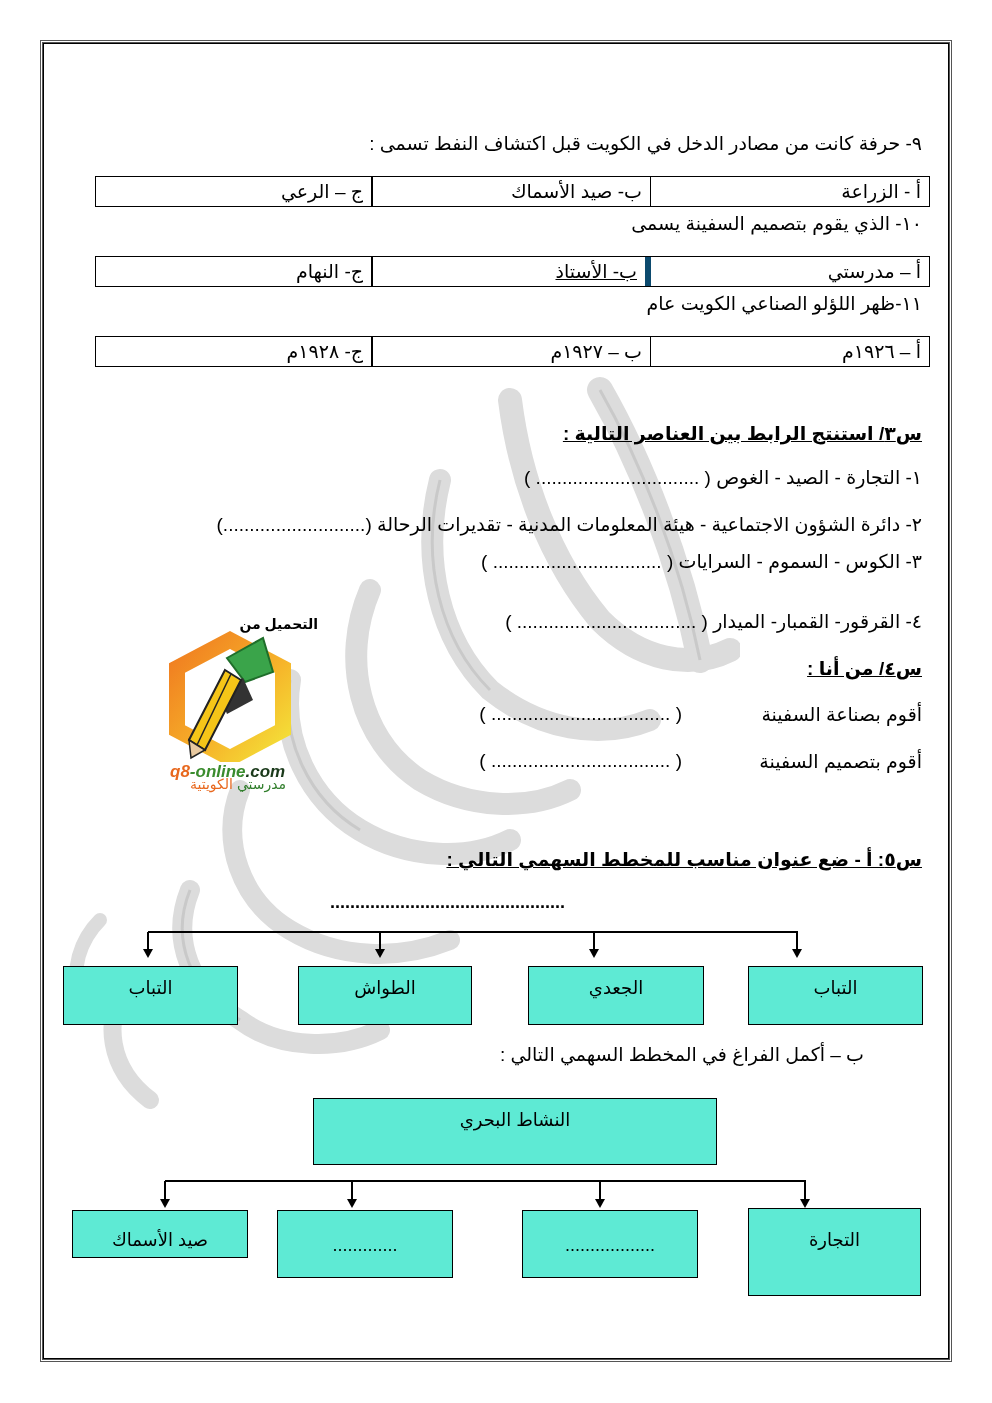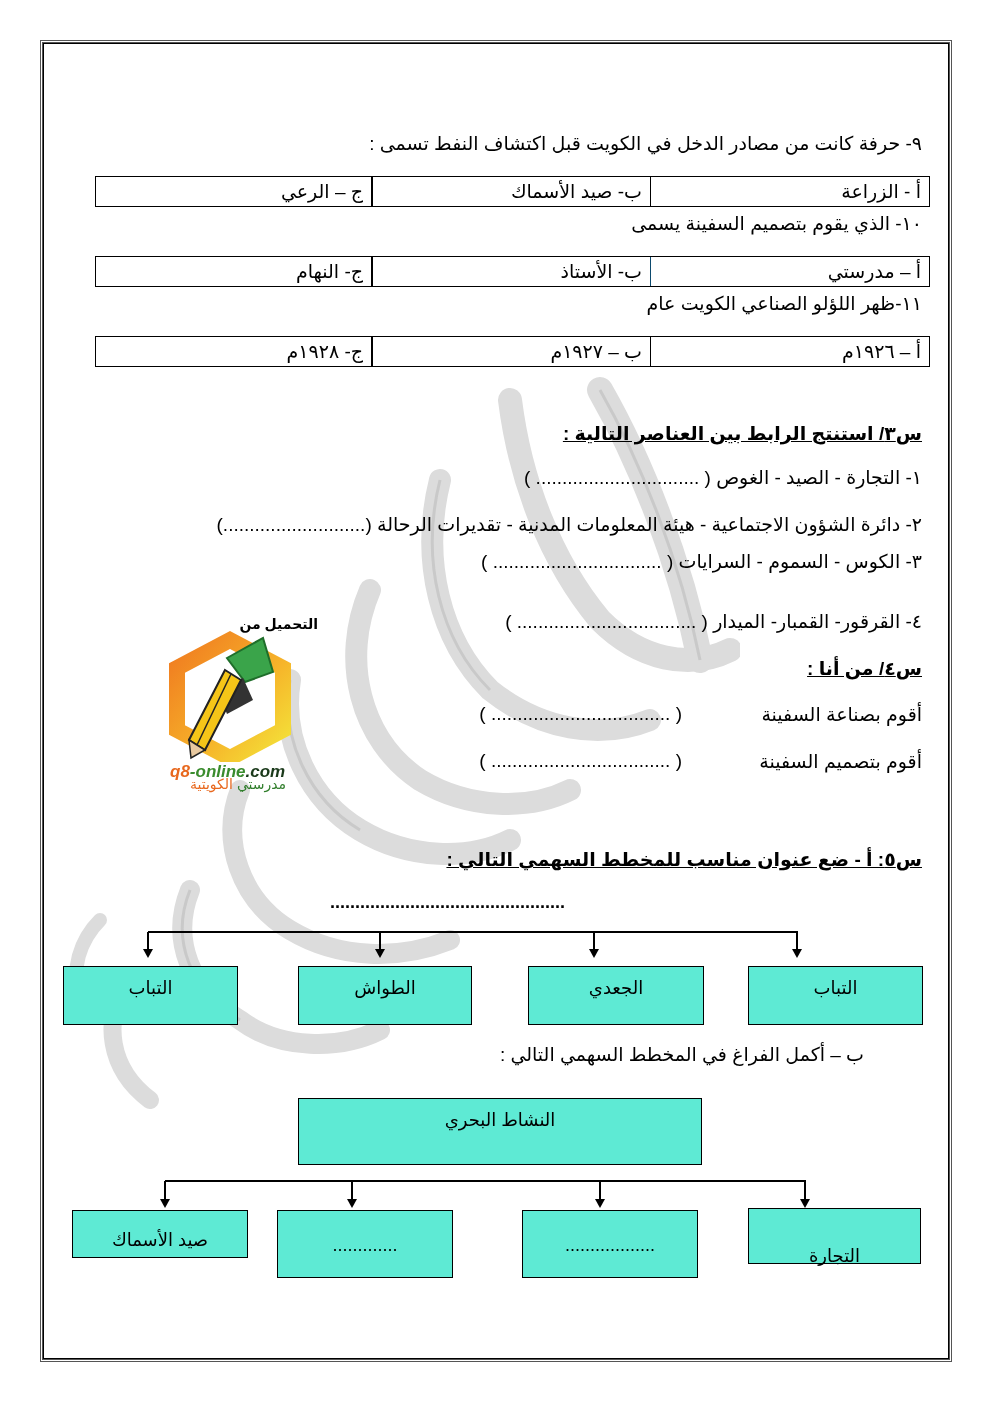--- a/index.html
+++ b/index.html
@@ -69,21 +69,21 @@
 <div class="abs rtl q" style="right:70px; top:132px;">٩- حرفة كانت من مصادر الدخل في الكويت قبل اكتشاف النفط تسمى :</div>
 <div class="mcq" style="top:176px;">
   <div class="cell c3" style="width:278px;flex:none;">أ - الزراعة</div>
   <div class="cell c2" style="border-right:1px solid #000;">ب- صيد الأسماك</div>
   <div class="cell c3" style="border-right:1px solid #000;">ج – الرعي</div>
 </div>
 
 <div class="abs rtl q" style="right:70px; top:212px;">١٠- الذي يقوم بتصميم السفينة يسمى</div>
 <div class="mcq" style="top:256px;">
   <div class="cell c3" style="width:278px;flex:none;">أ – مدرستي</div>
-  <div class="cell c2" style="border-right:1px solid #0c4a6e;">ب- الأستاذ</div>
+  <div class="cell c2" style="border-right:6px solid #0c4a6e;text-decoration:underline;">ب- الأستاذ</div>
   <div class="cell c3" style="border-right:1px solid #000;">ج- النهام</div>
 </div>
 
 <div class="abs rtl q" style="right:70px; top:292px;">١١-ظهر اللؤلو الصناعي الكويت عام</div>
 <div class="mcq" style="top:336px;">
   <div class="cell c3" style="width:278px;flex:none;">أ – ١٩٢٦م</div>
   <div class="cell c2" style="border-right:1px solid #000;">ب – ١٩٢٧م</div>
   <div class="cell c3" style="border-right:1px solid #000;">ج- ١٩٢٨م</div>
 </div>
 
@@ -133,24 +133,24 @@
 <div class="arrow" style="left:379px; top:932px; height:18px;"></div>
 <div class="arrow" style="left:147px; top:932px; height:18px;"></div>
 
 <div class="box" style="left:748px; top:966px; width:175px; height:59px; padding-top:10px;">التباب</div>
 <div class="box" style="left:528px; top:966px; width:176px; height:59px; padding-top:10px;">الجعدي</div>
 <div class="box" style="left:298px; top:966px; width:174px; height:59px; padding-top:10px;">الطواش</div>
 <div class="box" style="left:63px; top:966px; width:175px; height:59px; padding-top:10px;">التباب</div>
 
 <div class="abs rtl q" style="right:128px; top:1043px;">ب – أكمل الفراغ في المخطط السهمي التالي :</div>
 
-<div class="box" style="left:298px; top:1098px; width:404px; height:67px; padding-top:10px;">النشاط البحري</div>
+<div class="box" style="left:313px; top:1098px; width:404px; height:67px; padding-top:10px;">النشاط البحري</div>
 
 <div class="hline" style="left:165px; top:1180px; width:641px;"></div>
 <div class="arrow" style="left:804px; top:1181px; height:19px;"></div>
 <div class="arrow" style="left:599px; top:1181px; height:19px;"></div>
 <div class="arrow" style="left:351px; top:1181px; height:19px;"></div>
 <div class="arrow" style="left:164px; top:1181px; height:19px;"></div>
 
-<div class="box" style="left:748px; top:1208px; width:173px; height:56px; padding-top:36px;">التجارة</div>
+<div class="box" style="left:748px; top:1208px; width:173px; height:88px; padding-top:20px;">التجارة</div>
 <div class="box" style="left:522px; top:1210px; width:176px; height:68px; padding-top:24px;">..................</div>
 <div class="box" style="left:277px; top:1210px; width:176px; height:68px; padding-top:24px;">.............</div>
 <div class="box" style="left:72px; top:1210px; width:176px; height:48px; padding-top:18px;">صيد الأسماك</div>
 
 </body></html>

